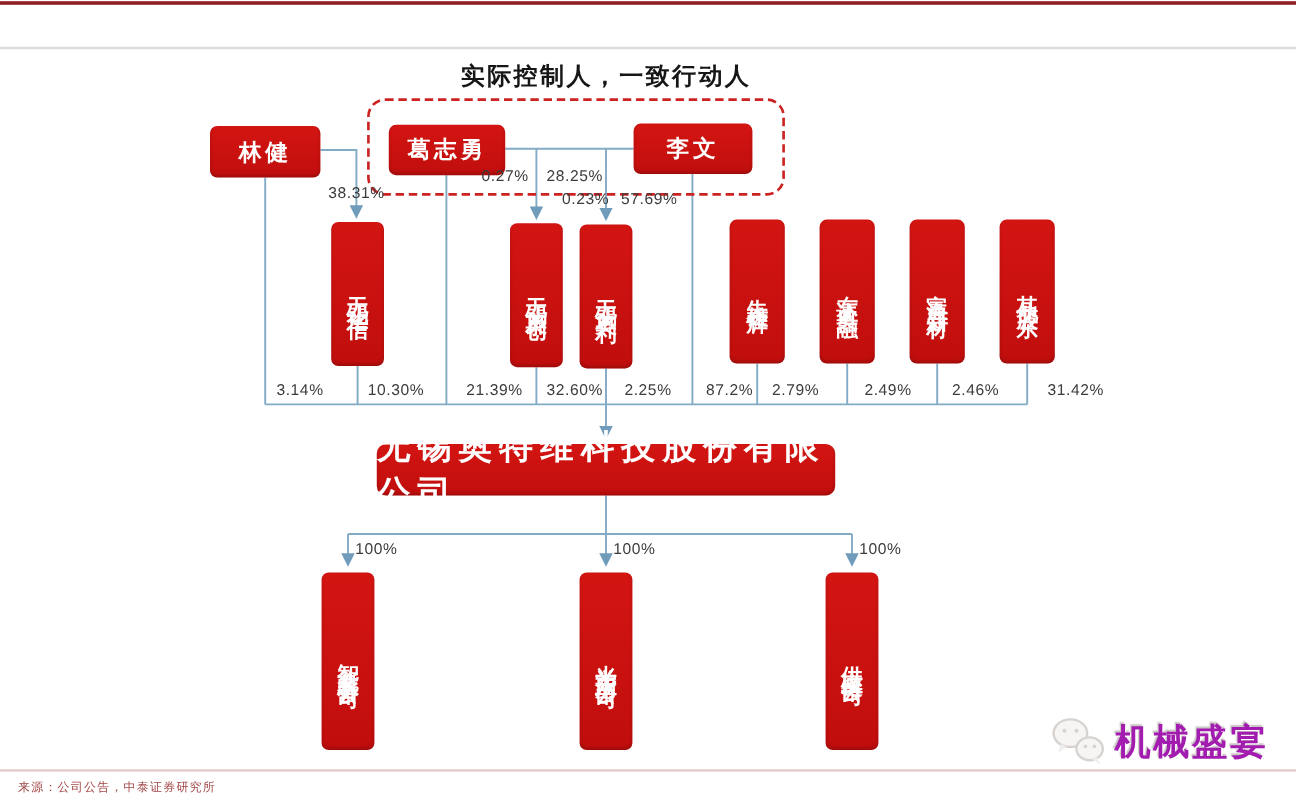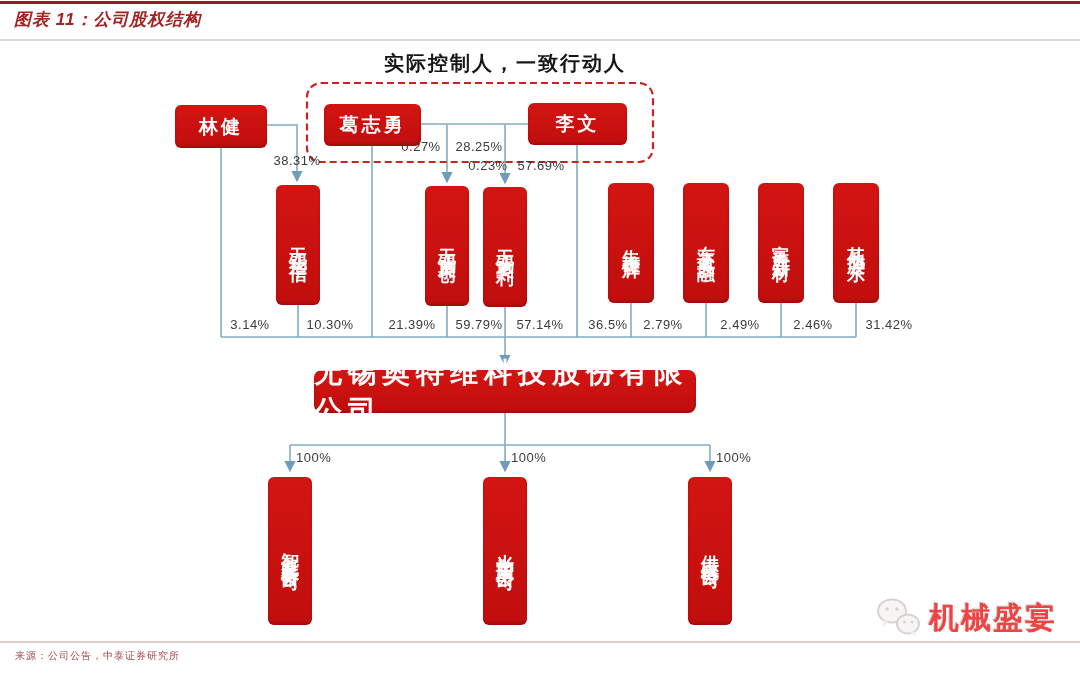--- a/index.html
+++ b/index.html
@@ -38,31 +38,30 @@
 
   svg.connectors { position:absolute; left:0; top:0; }
 
   .source-rule { position:absolute; left:0; top:641px; width:1080px; height:2px; background:#e3cccc; }
   .source {
     position:absolute; left:15px; top:649px; font-size:10px; color:#a34747; letter-spacing:1px;
   }
 
   .watermark { position:absolute; left:876px; top:597px; display:flex; align-items:center; gap:7px; }
   .wm-text {
-    font-size:30px; font-weight:bold; color:#ef4444; letter-spacing:2px; white-space:nowrap;
+    font-size:30px; font-weight:bold; color:#a21caf; letter-spacing:2px; white-space:nowrap;
     text-shadow:1px 1px 0 #ffffff, -1px -1px 1px #c8c4c2;
   }
 </style>
 </head>
 <body>
 
 <div class="page">
 
   <div class="top-rule"></div>
-  <div class="chart-title">图表 11：公司股权结构</div>
   <div class="title-rule"></div>
 
   <svg class="connectors" width="1080" height="673" viewBox="0 0 1080 673">
     <defs>
       <marker id="arr" viewBox="0 0 10 10" refX="8" refY="5" markerWidth="7" markerHeight="7" orient="auto">
         <path d="M0,0 L10,5 L0,10 Z" fill="#6f9cbb"></path>
       </marker>
     </defs>
     <g stroke="#82abc6" stroke-width="1.6" fill="none">
       <path d="M221,148 V337"></path>
@@ -112,27 +111,27 @@
 
   <div class="pct" style="left:260px; top:153px; width:74px;">38.31%</div>
   <div class="pct" style="left:394px; top:139px; width:54px;">0.27%</div>
   <div class="pct" style="left:450px; top:139px; width:58px;">28.25%</div>
   <div class="pct" style="left:462px; top:158px; width:52px;">0.23%</div>
   <div class="pct" style="left:512px; top:158px; width:58px;">57.69%</div>
 
   <div class="pct" style="left:224px; top:317px; width:52px;">3.14%</div>
   <div class="pct" style="left:299px; top:317px; width:62px;">10.30%</div>
   <div class="pct" style="left:381px; top:317px; width:62px;">21.39%</div>
-  <div class="pct" style="left:452px; top:317px; width:54px;">59.79%</div>
-  <div class="pct" style="left:513px; top:317px; width:54px;">57.14%</div>
-  <div class="pct" style="left:584px; top:317px; width:48px;">36.5%</div>
+  <div class="pct" style="left:452px; top:317px; width:54px;">32.60%</div>
+  <div class="pct" style="left:513px; top:317px; width:54px;">2.25%</div>
+  <div class="pct" style="left:584px; top:317px; width:48px;">87.2%</div>
   <div class="pct" style="left:635px; top:317px; width:56px;">2.79%</div>
   <div class="pct" style="left:712px; top:317px; width:56px;">2.49%</div>
   <div class="pct" style="left:785px; top:317px; width:56px;">2.46%</div>
-  <div class="pct" style="left:858px; top:317px; width:62px;">31.42%</div>
+  <div class="pct" style="left:858px; top:317px; width:62px;text-align:right;">31.42%</div>
 
   <div class="pct" style="left:296px; top:450px; width:42px; text-align:left;">100%</div>
   <div class="pct" style="left:511px; top:450px; width:42px; text-align:left;">100%</div>
   <div class="pct" style="left:716px; top:450px; width:42px; text-align:left;">100%</div>
 
   <div class="source-rule"></div>
   <div class="source">来源：公司公告，中泰证券研究所</div>
 
   <div class="watermark">
     <svg width="46" height="42" viewBox="0 0 46 42">

